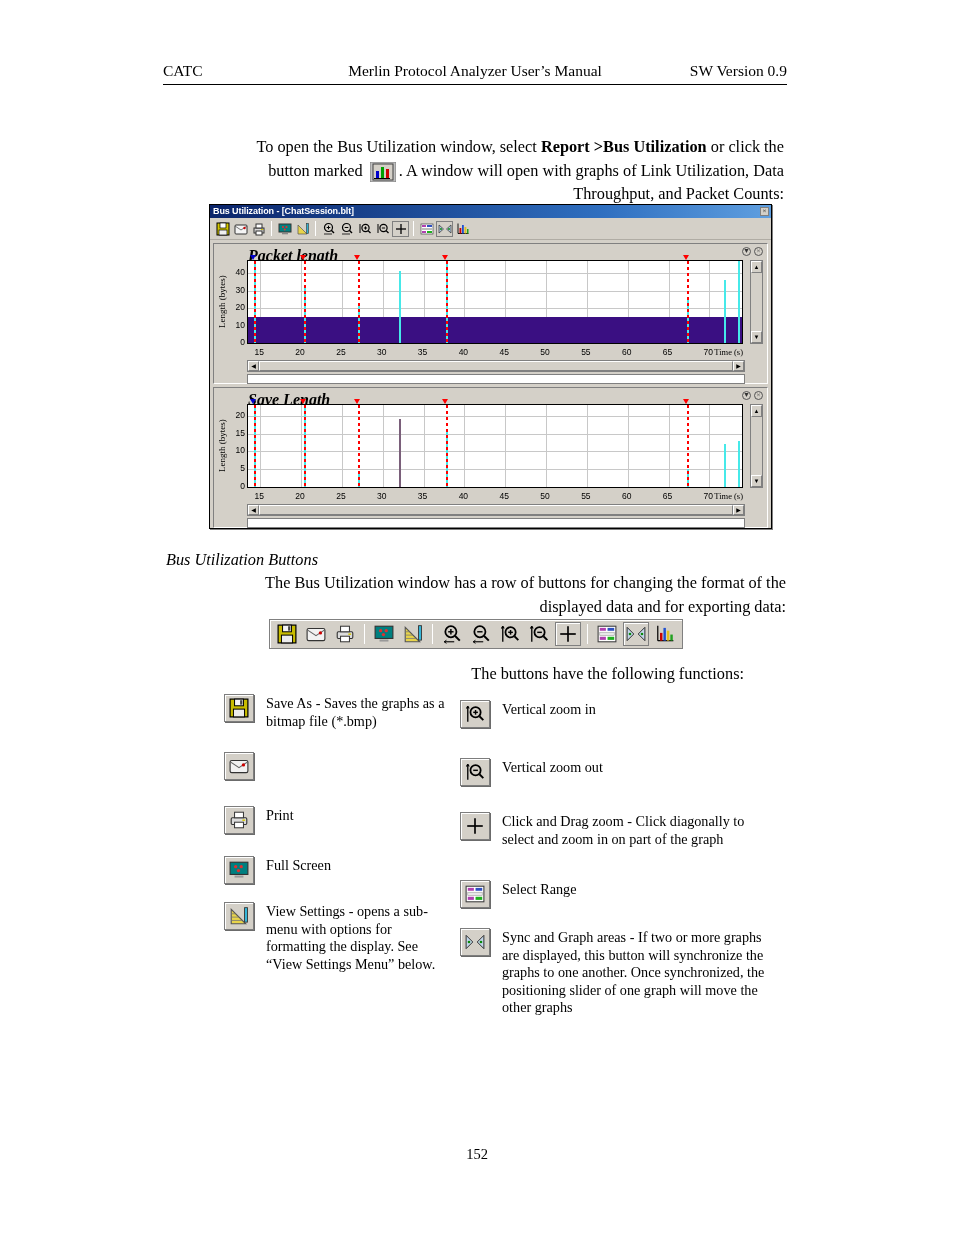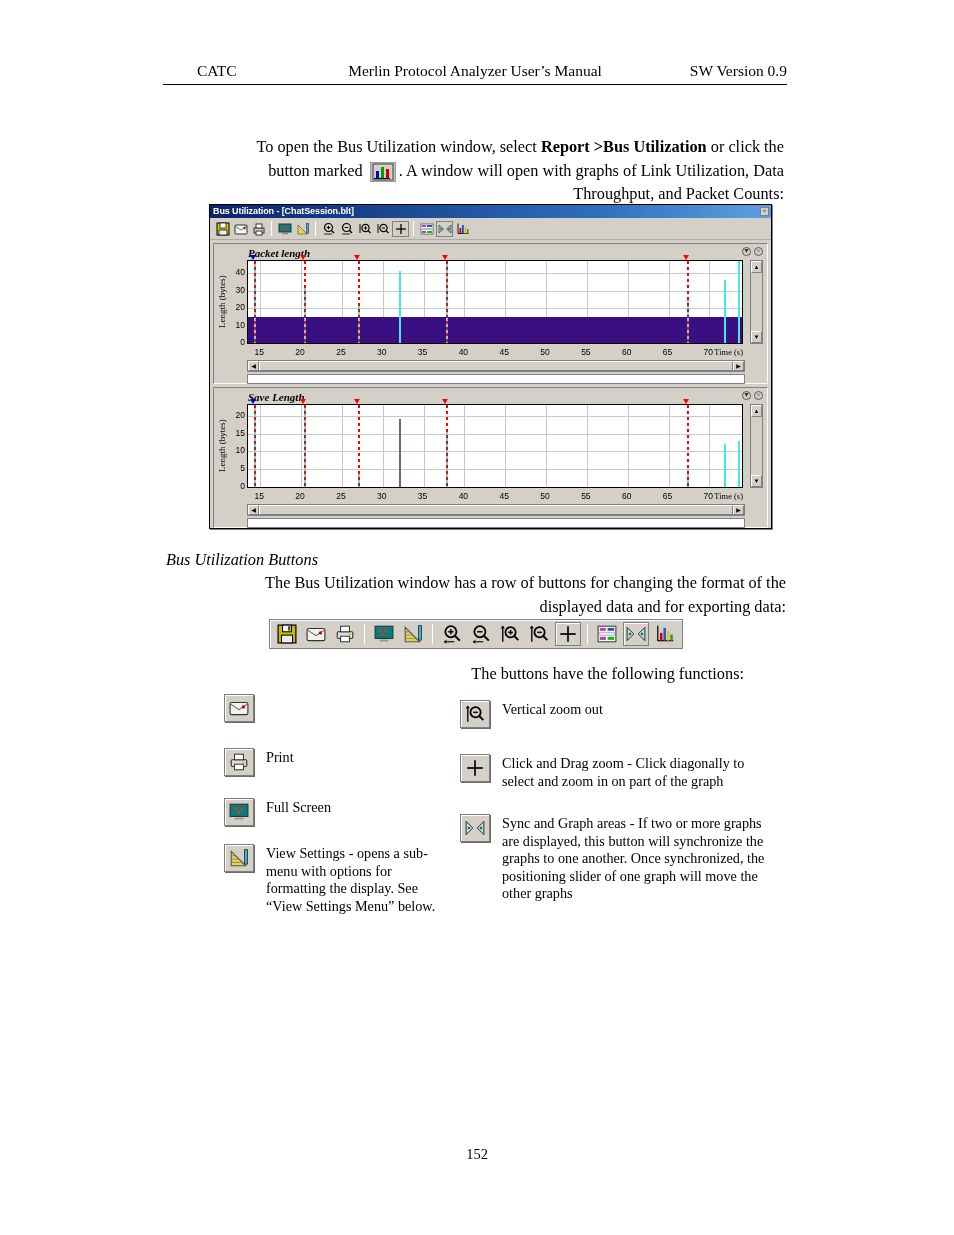--- a/index.html
+++ b/index.html
@@ -15,21 +15,21 @@
 
   
   #page-header {
     position:absolute; left:163px; top:62px; width:624px;
     height:30px;
   }
   #page-header .hdr-row {
     display:flex; align-items:baseline; justify-content:space-between;
     font-size:15.5px;
   }
-  #page-header .hdr-left { font-weight:normal;margin-left:34px; }
+  #page-header .hdr-left { font-weight:normal; }
   #page-header .hdr-center {
     position:absolute; left:0; right:0; text-align:center; font-size:15.5px;
   }
   #page-header .hdr-right { font-size:15.5px; }
   #page-header .hdr-rule {
     margin-top:4px; border-bottom:1.6px solid #000; width:100%;
   }
 
   
   .para {
@@ -99,21 +99,21 @@
     position:relative;
     margin:3px 3px 0 3px;
     background:#d4d0c8;
     border:1px solid #808080;
     border-right-color:#fff; border-bottom-color:#fff;
     height:141px;
   }
   .graph-title {
     position:absolute; left:34px; top:3px;
     font-family:"Liberation Serif", serif;
-    font-style:italic; font-weight:bold; font-size:11px; color:#000;
+    font-style:italic; font-weight:bold; font-size:16px; color:#000;
   }
   .panel-dots {
     position:absolute; right:4px; top:3px; display:flex; gap:3px;
   }
   .dot-icon {
     width:9px; height:9px; border-radius:50%;
     border:1px solid #555; background:#d4d0c8;
     font-size:7px; line-height:7px; text-align:center; color:#333;
   }
   .y-axis-label {
@@ -649,20 +649,31 @@
        <rect x="7.6" y="3.5" width="2.2" height="11.5" fill="#2050d0"></rect>
        <rect x="10.7" y="6" width="2.2" height="9" fill="#e0c020"></rect>
        <rect x="13.8" y="9.5" width="2.2" height="5.5" fill="#20a020"></rect>
       </svg>
     </div>
   </div>
 
 <div class="para" id="functions-para">The buttons have the following functions:</div>
 
 <div class="fn-col" id="fn-col-left">
+    <div class="fn-row" style="margin-bottom: 22px;">
+      <div class="fn-icon-box">
+        <svg width="20" height="20" viewBox="0 0 18 18">
+          <rect x="1" y="1" width="16" height="16" fill="#c8bc00" stroke="#000" stroke-width="1.1"></rect>
+       <rect x="5" y="1" width="8" height="6" fill="#f4f4f4" stroke="#000" stroke-width="0.9"></rect>
+       <rect x="10" y="2" width="2" height="4" fill="#444"></rect>
+       <rect x="4" y="10" width="10" height="7" fill="#ececec" stroke="#000" stroke-width="0.9"></rect>
+        </svg>
+      </div>
+      <div class="fn-text">Save As - Saves the graphs as a bitmap file (*.bmp)</div>
+    </div>
     <div class="fn-row" style="margin-bottom: 26px;">
       <div class="fn-icon-box">
         <svg width="20" height="20" viewBox="0 0 18 18">
           <rect x="1" y="4" width="16" height="11" rx="1.5" fill="#f2f2f2" stroke="#333" stroke-width="1"></rect>
        <path d="M1.5 5.5 L9 10.5 L16.5 5.5" fill="none" stroke="#666" stroke-width="1"></path>
        <circle cx="13" cy="8" r="1.5" fill="#cc0000"></circle>
         </svg>
       </div>
     </div>
     <div class="fn-row" style="margin-bottom: 22px;">
@@ -693,40 +704,66 @@
         <svg width="20" height="20" viewBox="0 0 18 18">
           <path d="M2 16 L2 3 L15 16 Z" fill="#e8d44a" stroke="#555" stroke-width="1"></path>
        <path d="M2 7 L6 7 M2 10 L9 10 M2 13 L12 13" stroke="#777" stroke-width="0.7"></path>
        <rect x="14" y="1.5" width="2.6" height="13" fill="#36b6d8" stroke="#333" stroke-width="0.8"></rect>
         </svg>
       </div>
       <div class="fn-text">View Settings - opens a sub-menu with options for formatting the display.  See “View Settings Menu” below.</div>
     </div>
   </div>
 <div class="fn-col" id="fn-col-right">
-    <div class="fn-row" style="margin-bottom: 26px;">
+    <div class="fn-row" style="margin-bottom: 30px;">
       <div class="fn-icon-box">
         <svg width="20" height="20" viewBox="0 0 18 18">
           <line x1="2.5" y1="2" x2="2.5" y2="16" stroke="#000" stroke-width="1.2"></line>
        <path d="M2.5 2 l-1.3 2 M2.5 2 l1.3 2" stroke="#000" stroke-width="1" fill="none"></path>
        <circle cx="9.5" cy="7.5" r="4.6" fill="none" stroke="#000" stroke-width="1.6"></circle>
        <line x1="13" y1="11" x2="16.5" y2="14.5" stroke="#000" stroke-width="1.7"></line>
        <line x1="7.4" y1="7.5" x2="11.6" y2="7.5" stroke="#000" stroke-width="1.3"></line>
+       <line x1="9.5" y1="5.4" x2="9.5" y2="9.6" stroke="#000" stroke-width="1.3"></line>
+        </svg>
+      </div>
+      <div class="fn-text">Vertical zoom in</div>
+    </div>
+    <div class="fn-row" style="margin-bottom: 26px;">
+      <div class="fn-icon-box">
+        <svg width="20" height="20" viewBox="0 0 18 18">
+          <line x1="2.5" y1="2" x2="2.5" y2="16" stroke="#000" stroke-width="1.2"></line>
+       <path d="M2.5 2 l-1.3 2 M2.5 2 l1.3 2" stroke="#000" stroke-width="1" fill="none"></path>
+       <circle cx="9.5" cy="7.5" r="4.6" fill="none" stroke="#000" stroke-width="1.6"></circle>
+       <line x1="13" y1="11" x2="16.5" y2="14.5" stroke="#000" stroke-width="1.7"></line>
+       <line x1="7.4" y1="7.5" x2="11.6" y2="7.5" stroke="#000" stroke-width="1.3"></line>
         </svg>
       </div>
       <div class="fn-text">Vertical zoom out</div>
     </div>
-    <div class="fn-row" style="margin-bottom: 24px;">
+    <div class="fn-row" style="margin-bottom: 32px;">
       <div class="fn-icon-box">
         <svg width="20" height="20" viewBox="0 0 18 18">
           <line x1="9" y1="2" x2="9" y2="16" stroke="#000" stroke-width="1.5"></line>
        <line x1="2" y1="9" x2="16" y2="9" stroke="#000" stroke-width="1.5"></line>
         </svg>
       </div>
       <div class="fn-text">Click and Drag zoom - Click diagonally to select and zoom in on part of the graph</div>
+    </div>
+    <div class="fn-row" style="margin-bottom: 20px;">
+      <div class="fn-icon-box">
+        <svg width="20" height="20" viewBox="0 0 18 18">
+          <rect x="1" y="2" width="16" height="14" fill="#fff" stroke="#444" stroke-width="1"></rect>
+       <rect x="2.5" y="3.5" width="5.5" height="2.6" fill="#b040b0"></rect>
+       <rect x="9.5" y="3.5" width="6" height="2.6" fill="#3050c0"></rect>
+       <rect x="2.5" y="7.4" width="13" height="2.8" fill="#e8e8e8" stroke="#999" stroke-width="0.5"></rect>
+       <rect x="2.5" y="11.5" width="5.5" height="2.8" fill="#b040b0"></rect>
+       <rect x="9.5" y="11.5" width="6" height="2.8" fill="#20b020"></rect>
+        </svg>
+      </div>
+      <div class="fn-text">Select Range</div>
     </div>
     <div class="fn-row" style="margin-bottom: 0px;">
       <div class="fn-icon-box">
         <svg width="20" height="20" viewBox="0 0 18 18">
           <path d="M1 3 L7 9 L1 15 Z" fill="#c3d6ea" stroke="#333" stroke-width="0.9"></path>
        <path d="M17 3 L11 9 L17 15 Z" fill="#c3d6ea" stroke="#333" stroke-width="0.9"></path>
        <circle cx="3.6" cy="9" r="1.2" fill="#0a8a0a"></circle>
        <circle cx="14.4" cy="9" r="1.2" fill="#0a8a0a"></circle>
         </svg>
       </div>

